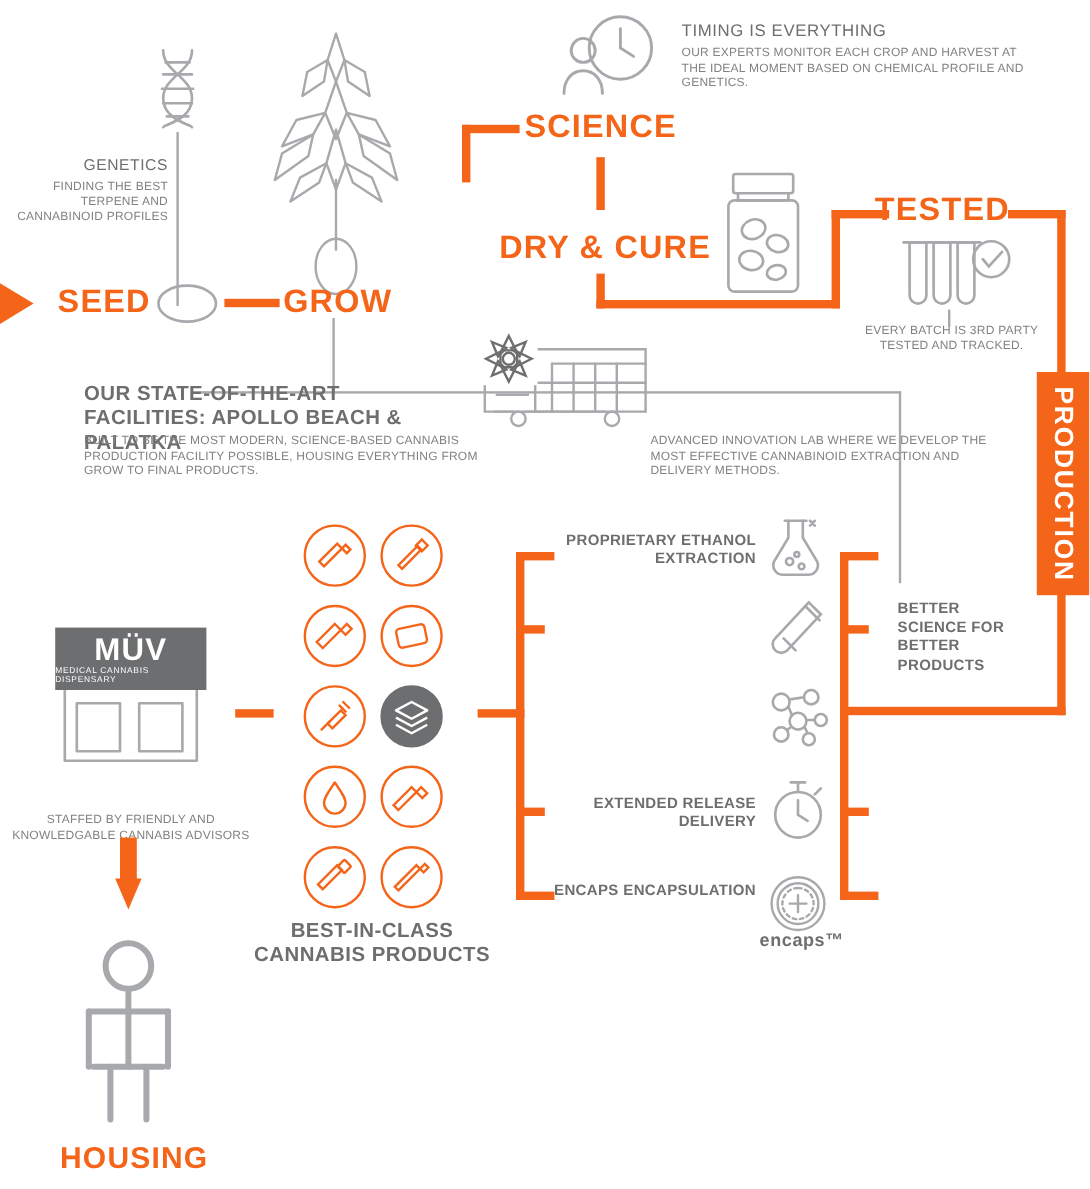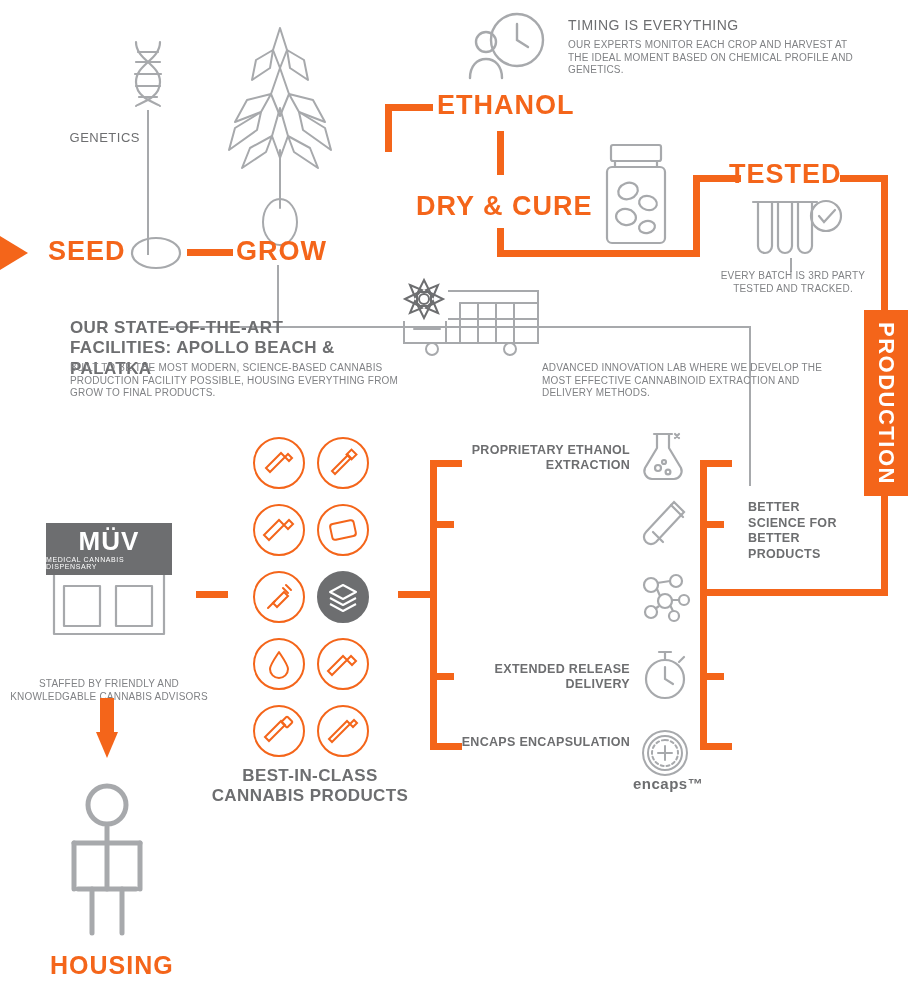--- a/index.html
+++ b/index.html
@@ -176,20 +176,21 @@
   <div class="bar-g abs" style="left:545px; top:60px; width:2px; height:0px;"></div>
 
   <div class="abs" style="left:122px; top:38px; width:52px; height:72px;">
     <svg viewBox="0 0 52 72" width="52" height="72" fill="none" stroke="#a7a9ac" stroke-width="2.2" stroke-linecap="round">
       <path d="M14 4 C14 22 38 26 38 44 C38 62 14 66 14 68"></path>
       <path d="M38 4 C38 22 14 26 14 44 C14 62 38 66 38 68"></path>
       <path d="M16 14 L36 14 M14 24 L38 24 M13 36 L39 36 M14 48 L38 48 M17 59 L35 59"></path>
     </svg>
   </div>
   <div class="abs hdr-grey" style="left:20px; top:131px; width:120px; text-align:right;">GENETICS</div>
+  <div class="abs body-grey" style="left:12px; top:150px; width:128px; text-align:right;">FINDING THE BEST TERPENE AND CANNABINOID PROFILES</div>
 
   <div class="abs" style="left:205px; top:10px; width:150px; height:235px;">
     <svg viewBox="0 0 150 235" width="150" height="235" fill="none" stroke="#a7a9ac" stroke-width="2" stroke-linejoin="round" stroke-linecap="round">
       <path d="M75 18 l-7 22 7 18 7-18z"></path>
       <path d="M68 40 l-17 10 -4 20 18-12z"></path>
       <path d="M82 40 l17 10 4 20 -18-12z"></path>
       <path d="M75 58 l-9 26 9 22 9-22z"></path>
       <path d="M66 84 l-24 6 -12 22 26-10z"></path>
       <path d="M84 84 l24 6 12 22 -26-10z"></path>
       <path d="M56 102 l-26 16 -6 22 28-20z"></path>
@@ -207,21 +208,21 @@
       <circle cx="52" cy="32" r="26"></circle>
       <path d="M52 16 v16 l11 7"></path>
       <circle cx="21" cy="34" r="10"></circle>
       <path d="M5 70 c0-12 7-19 16-19 c9 0 16 7 16 19"></path>
     </svg>
   </div>
 
   <div class="abs hdr-grey" style="left:568px; top:18px; width:300px; font-size:14px;">TIMING IS EVERYTHING</div>
   <div class="abs body-grey" style="left:568px; top:39px; width:290px;">OUR EXPERTS MONITOR EACH CROP AND HARVEST AT THE IDEAL MOMENT BASED ON CHEMICAL PROFILE AND GENETICS.</div>
 
-  <div class="abs hdr-orange" style="left:437px; top:92px;">ETHANOL</div>
+  <div class="abs hdr-orange" style="left:437px; top:92px;">SCIENCE</div>
 
   <div class="abs" style="left:595px; top:141px; width:82px; height:105px;">
     <svg viewBox="0 0 82 105" width="82" height="105" fill="none" stroke="#a7a9ac" stroke-width="2.2" stroke-linecap="round">
       <rect x="16" y="4" width="50" height="16" rx="2"></rect>
       <path d="M20 20 v6 h42 v-6"></path>
       <rect x="12" y="26" width="58" height="76" rx="5"></rect>
       <ellipse cx="33" cy="50" rx="10" ry="8" transform="rotate(-20 33 50)"></ellipse>
       <ellipse cx="53" cy="62" rx="9" ry="7" transform="rotate(15 53 62)"></ellipse>
       <ellipse cx="31" cy="76" rx="10" ry="8" transform="rotate(10 31 76)"></ellipse>
       <ellipse cx="52" cy="86" rx="8" ry="6" transform="rotate(-12 52 86)"></ellipse>

